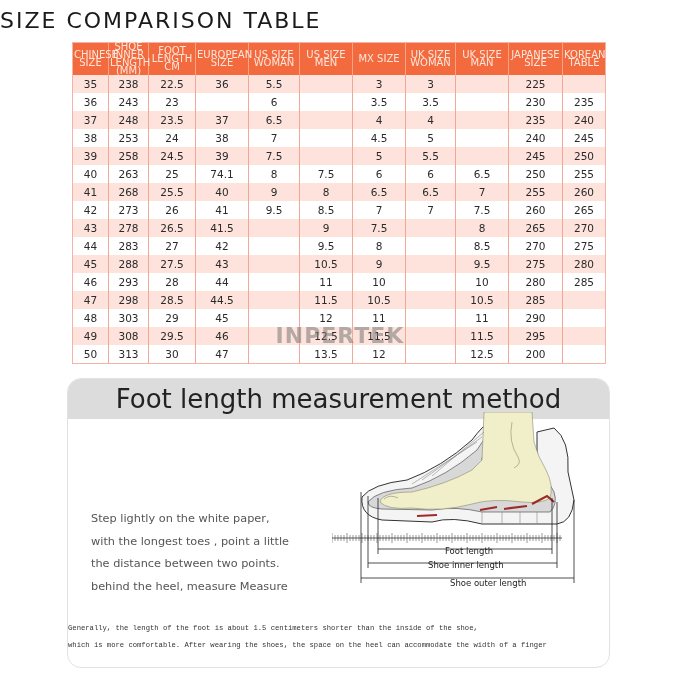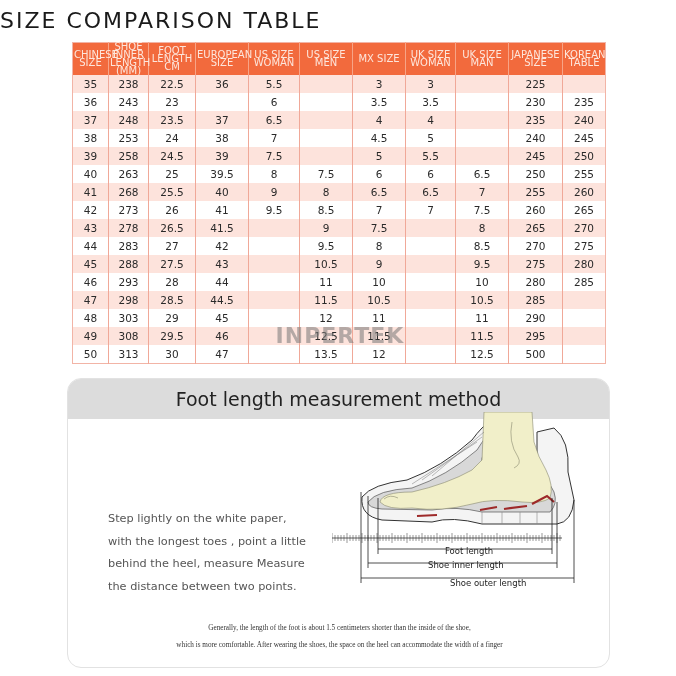--- a/index.html
+++ b/index.html
@@ -37,33 +37,33 @@
     font-family: "DejaVu Sans", sans-serif; font-weight: bold; font-size: 22px;
     letter-spacing: 1px; color: rgba(120,120,120,0.55); pointer-events: none;
   }
 
   .card {
     position: absolute; left: 67px; top: 378px; width: 543px; height: 290px;
     border: 1px solid #e2e2e2; border-radius: 14px; background: #fff; overflow: hidden;
   }
   .card-header {
     height: 40px; background: #dcdcdc; text-align: center;
-    font-family: "DejaVu Sans", sans-serif; font-size: 19px; line-height: 40px; color: #222;
+    font-family: "DejaVu Sans", sans-serif; font-size: 26px; line-height: 40px; color: #222;
   }
   .sub-title {
     position: absolute; left: 40px; top: 103px;
     font-family: "DejaVu Sans", sans-serif; font-size: 12px; color: #3a3a3a; letter-spacing: 0.2px;
   }
   .instructions {
-    position: absolute; left: 40px; top: 129px; width: 230px;
+    position: absolute; left: 23px; top: 129px; width: 230px;
     font-family: "DejaVu Sans", sans-serif; font-size: 11.3px; line-height: 22.5px; color: #555;
   }
   .footnote {
-    position: absolute; left: 0; top: 241px; width: 543px; text-align: center;
-    font-family: Liberation Serif, serif; font-size: 7.2px; line-height: 17px; color: #333;
+    position: absolute; left: 0; top: 241px; width: 543px; 
+    font-family: Liberation Mono, monospace; font-size: 7.2px; line-height: 17px; color: #333;
   }
   .diagram { position: absolute; left: 264px; top: 33px; width: 270px; height: 190px; }
   .diagram-label {
     position: absolute; font-family: "DejaVu Sans", sans-serif; font-size: 8.5px; color: #222; white-space: nowrap;
   }
 </style>
 </head>
 <body>
 
 <div class="title">SIZE COMPARISON TABLE</div>
@@ -160,21 +160,21 @@
         <td>5</td>
         <td>5.5</td>
         <td></td>
         <td>245</td>
         <td>250</td>
       </tr>
       <tr class="even">
         <td>40</td>
         <td>263</td>
         <td>25</td>
-        <td>39.5</td>
+        <td>74.1</td>
         <td>8</td>
         <td>7.5</td>
         <td>6</td>
         <td>6</td>
         <td>6.5</td>
         <td>250</td>
         <td>255</td>
       </tr>
       <tr class="odd">
         <td>41</td>
@@ -296,37 +296,37 @@
       <tr class="even">
         <td>50</td>
         <td>313</td>
         <td>30</td>
         <td>47</td>
         <td></td>
         <td>13.5</td>
         <td>12</td>
         <td></td>
         <td>12.5</td>
-        <td>500</td>
+        <td>200</td>
         <td></td>
       </tr>
     </tbody>
 </table>
 
 <div class="watermark">INPERTEK</div>
 
 <div class="card">
   <div class="card-header">Foot length measurement method</div>
 
 
   <div class="instructions">
     <div>Step lightly on the white paper,</div>
     <div>with the longest toes , point a little</div>
+    <div>the distance between two points.</div>
     <div>behind the heel, measure Measure</div>
-    <div>the distance between two points.</div>
   </div>
 
   <div class="diagram">
     <svg width="270" height="190" viewBox="0 0 270 190">
 
       <path d="M30 85 Q40 72 75 68 Q110 55 140 28 Q150 14 160 8 L170 10 Q168 22 155 40 L150 60 L205 55 L205 20 L222 16 Q238 28 236 60 L242 88 Q240 110 225 112 L150 112 Q120 104 100 110 L50 108 Q28 104 30 85 Z" fill="#f4f4f4" stroke="#333" stroke-width="1"></path>
 
       <path d="M36 90 Q45 78 80 76 Q115 64 145 38 Q155 22 162 16 Q160 30 150 46 L150 64 L202 62 Q215 64 222 80 Q226 92 218 100 L150 100 Q125 94 100 98 L50 97 Q36 96 36 90 Z" fill="#d8d8d8" stroke="#555" stroke-width="0.7"></path>
 
       <path d="M48 90 Q50 80 80 80 Q115 72 140 58 L150 48 L152 0 L200 0 L202 30 Q206 45 214 58 Q222 74 218 86 Q210 92 190 90 Q160 86 140 92 Q110 100 80 96 Q55 98 48 90 Z" fill="#f1efc9" stroke="#8a8a70" stroke-width="0.6"></path>

